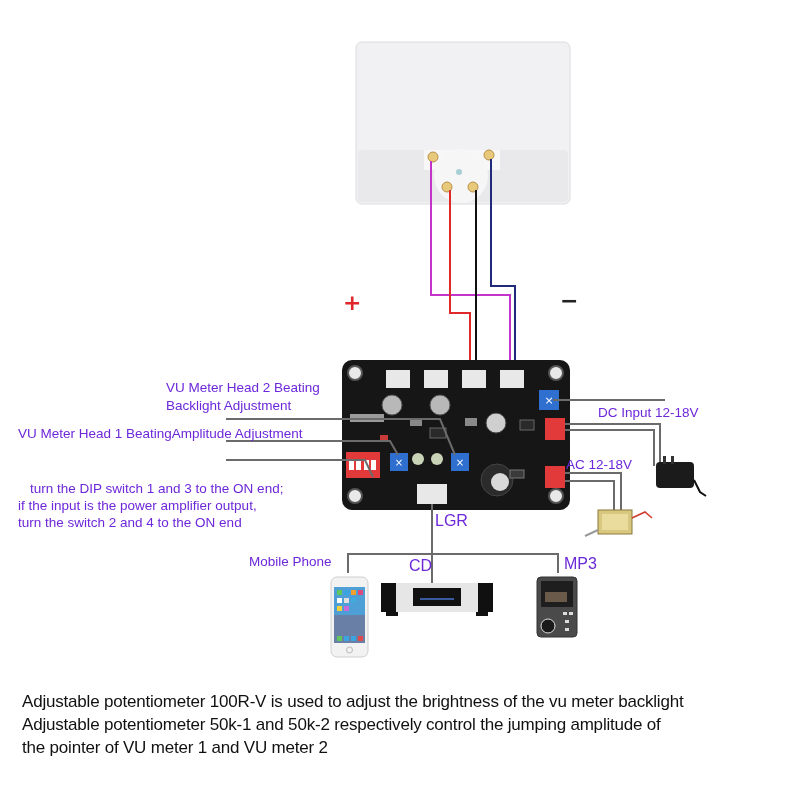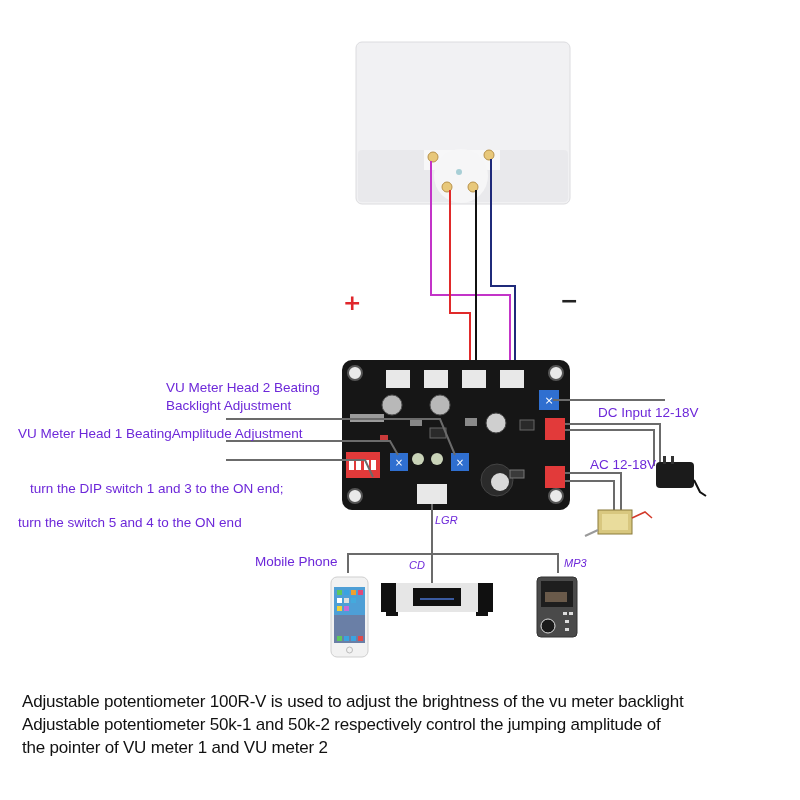--- a/index.html
+++ b/index.html
@@ -1,21 +1,21 @@
 <!DOCTYPE html>
 <html><head>
 <meta charset="utf-8">
 <style>
   html, body { margin: 0; padding: 0; background: #ffffff; }
   #stage {
     position: relative; width: 800px; height: 800px; overflow: hidden;
     background: #ffffff; font-family: "Liberation Sans", "DejaVu Sans", sans-serif; color: #1a1a1a;
   }
   .label { position: absolute; font-size: 13.5px; line-height: 17.5px; white-space: nowrap; color: #6d28d9; }
-  .label.small { font-size: 11px; font-style: italic; }
+  .label.small { font-size: 16px; }
   .caption { position: absolute; left: 22px; top: 690px; font-size: 17px; line-height: 23px; color: #111; font-family: "Liberation Sans", sans-serif; letter-spacing: -0.2px; }
   .caption div { white-space: nowrap; }
   svg { position: absolute; left: 0; top: 0; }
   .sign { position: absolute; font-family: "DejaVu Sans", sans-serif; font-size: 22px; font-weight: bold; }
 </style>
 </head>
 <body>
 
 <div id="stage">
 
@@ -156,27 +156,28 @@
     </g>
   </svg>
 
   <div class="sign" style="left:343px; top:290px; color:#e0262b;">+</div>
   <div class="sign" style="left:560px; top:288px; color:#222;">−</div>
 
   <div class="label" style="left:166px; top:379px;">VU Meter Head 2 Beating</div>
   <div class="label" style="left:166px; top:397px;">Backlight Adjustment</div>
   <div class="label" style="left:18px; top:425px;">VU Meter Head 1 BeatingAmplitude Adjustment</div>
   <div class="label" style="left:18px; top:480px;margin-left:12px;">turn the DIP switch 1 and 3 to the ON end;</div>
-  <div class="label" style="left:18px; top:514px;">turn the switch 5 and 4 to the ON end</div>
+  <div class="label" style="left:18px; top:497px;">if the input is the power amplifier output,</div>
+  <div class="label" style="left:18px; top:514px;">turn the switch 2 and 4 to the ON end</div>
 
   <div class="label" style="left:582px; top:404px;margin-left:16px;">DC Input 12-18V</div>
-  <div class="label" style="left:570px; top:456px;padding-left:20px;">AC 12-18V</div>
+  <div class="label" style="left:546px; top:456px;padding-left:20px;">AC 12-18V</div>
 
   <div class="label small" style="left:435px; top:512px;">LGR</div>
-  <div class="label" style="left:249px; top:553px;margin-left:6px;">Mobile Phone</div>
+  <div class="label" style="left:249px; top:553px;">Mobile Phone</div>
   <div class="label small" style="left:409px; top:557px;">CD</div>
   <div class="label small" style="left:564px; top:555px;">MP3</div>
 
   <div class="caption">
     <div>Adjustable potentiometer 100R-V is used to adjust the brightness of the vu meter backlight</div>
     <div>Adjustable potentiometer 50k-1 and 50k-2 respectively control the jumping amplitude of</div>
     <div>the pointer of VU meter 1 and VU meter 2</div>
   </div>
 </div>
 

